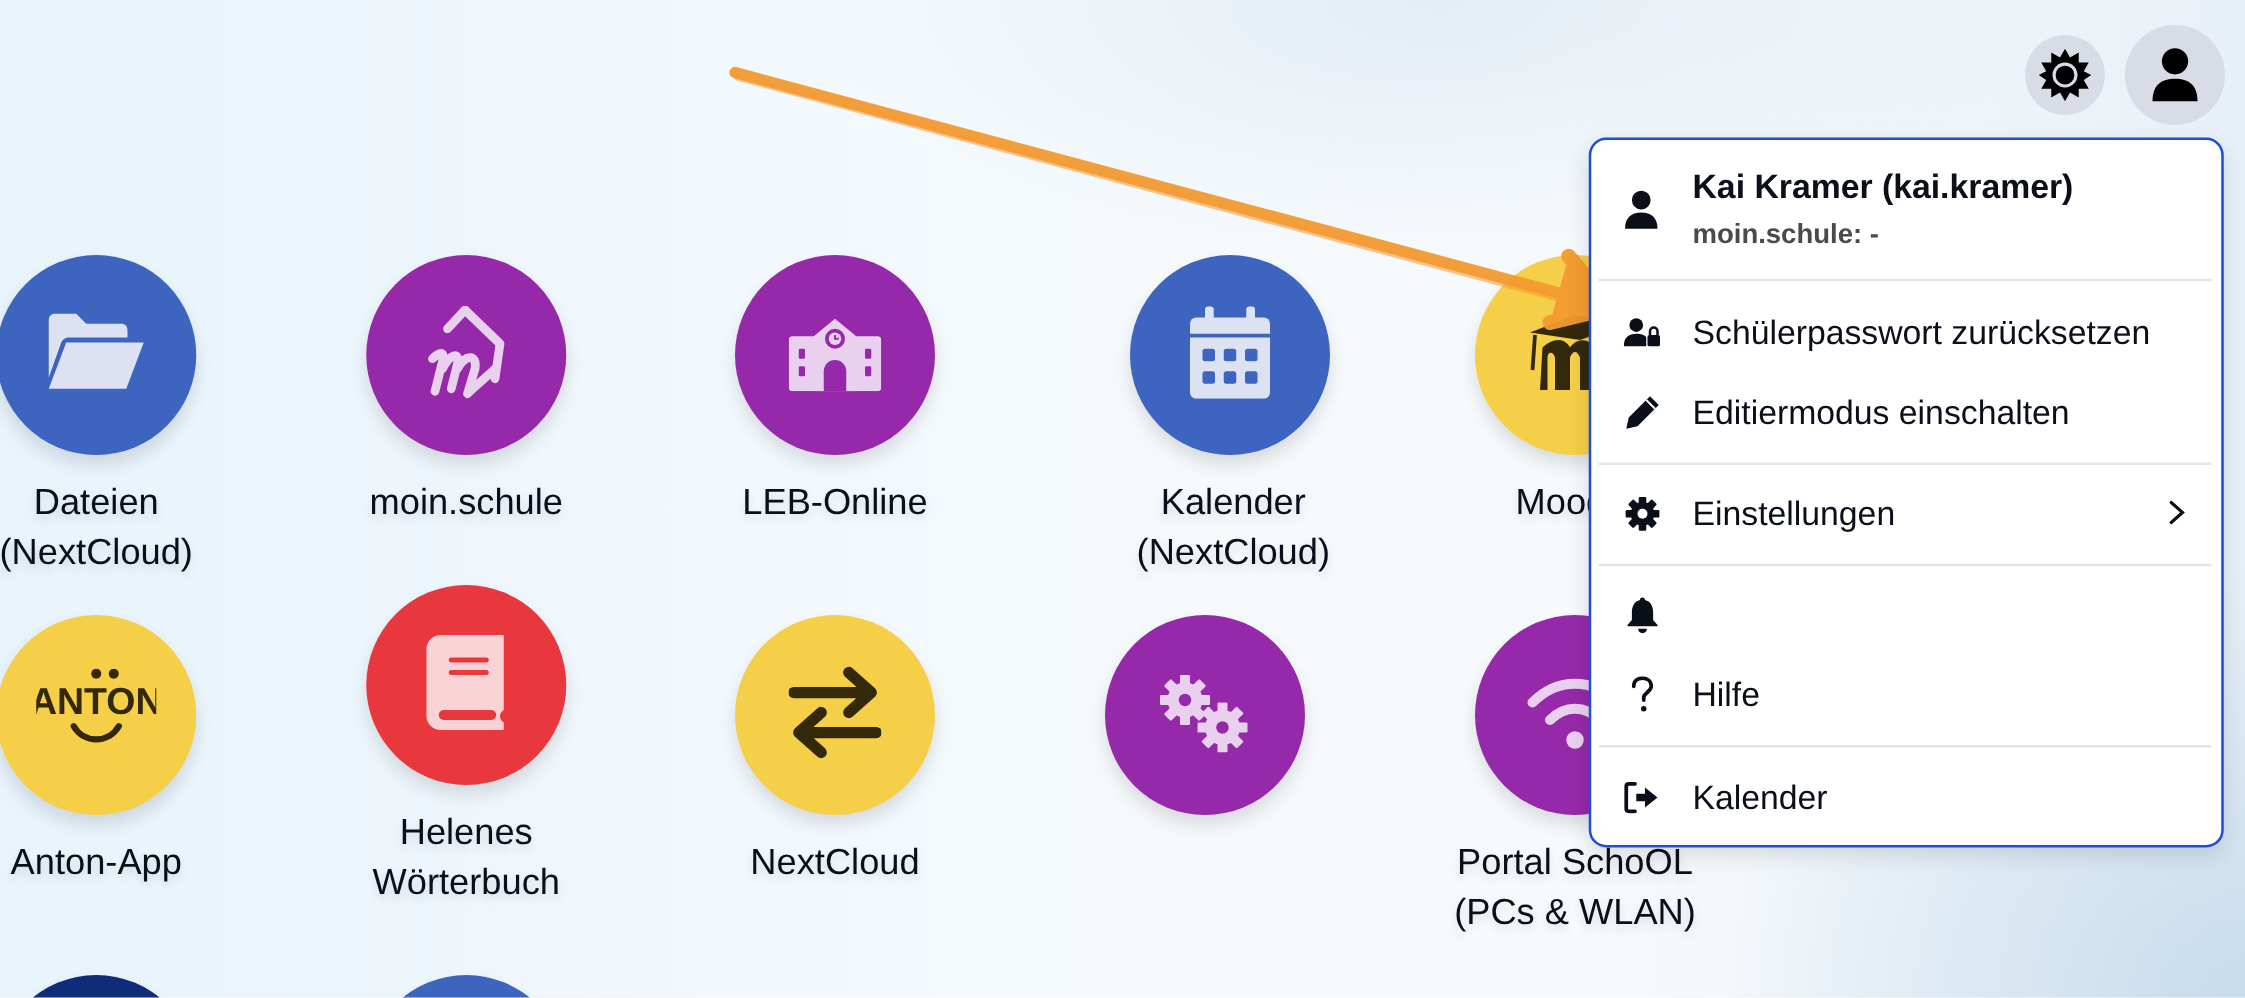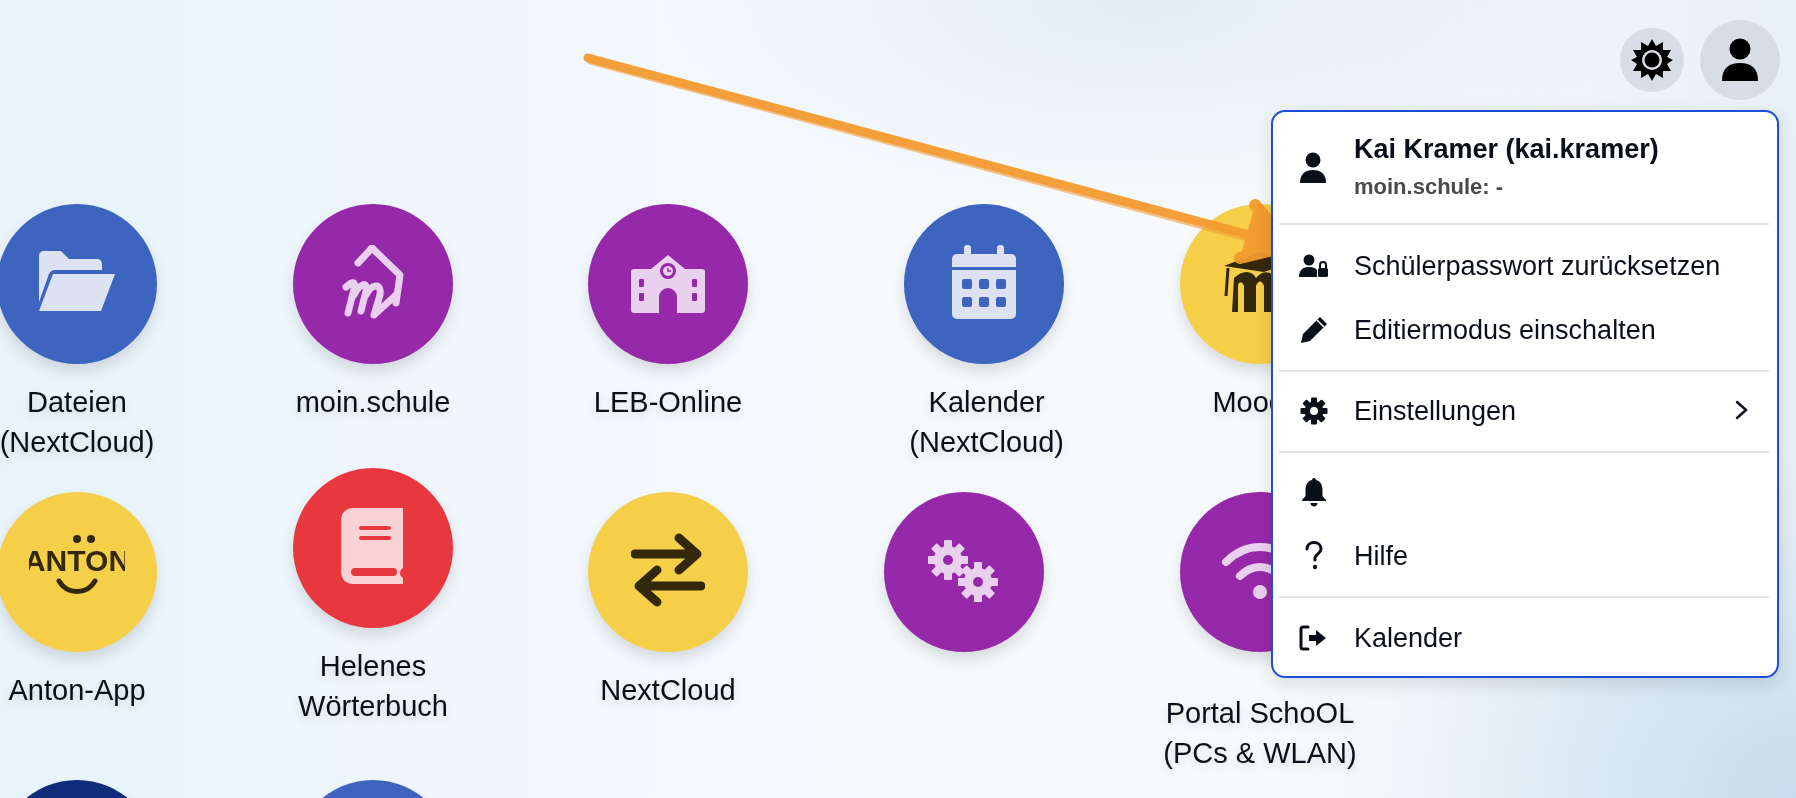--- a/index.html
+++ b/index.html
@@ -218,21 +218,21 @@
               <rect x="18" y="2" width="8" height="8" rx="1" transform="rotate(270 22 22)"></rect>
               <rect x="48" y="24" width="8" height="8" rx="1" transform="rotate(270 52 44)"></rect>
               <rect x="18" y="2" width="8" height="8" rx="1" transform="rotate(315 22 22)"></rect>
               <rect x="48" y="24" width="8" height="8" rx="1" transform="rotate(315 52 44)"></rect>
             </g>
             <circle cx="22" cy="22" r="5" fill="#9629a9"></circle>
             <circle cx="52" cy="44" r="5" fill="#9629a9"></circle>
           </svg></span>
       </div>
     </div>
-    <div class="tile" style="left: 1160px; top: 492px; gap: 23px;">
+    <div class="tile" style="left: 1160px; top: 492px;">
       <div class="circle" style="background:#9629a9">
         <span><svg width="80" height="64" viewBox="0 0 80 64">
             <path d="M6,24 C26,4 54,4 74,24" stroke="#ead0ef" stroke-width="8" fill="none" stroke-linecap="round"></path>
             <path d="M20,38 C32,26 48,26 60,38" stroke="#ead0ef" stroke-width="8" fill="none" stroke-linecap="round"></path>
             <circle cx="40" cy="54" r="7" fill="#ead0ef"></circle>
           </svg></span>
       </div>
       <div class="label">Portal SchoOL
 (PCs &amp; WLAN)</div>
     </div>

